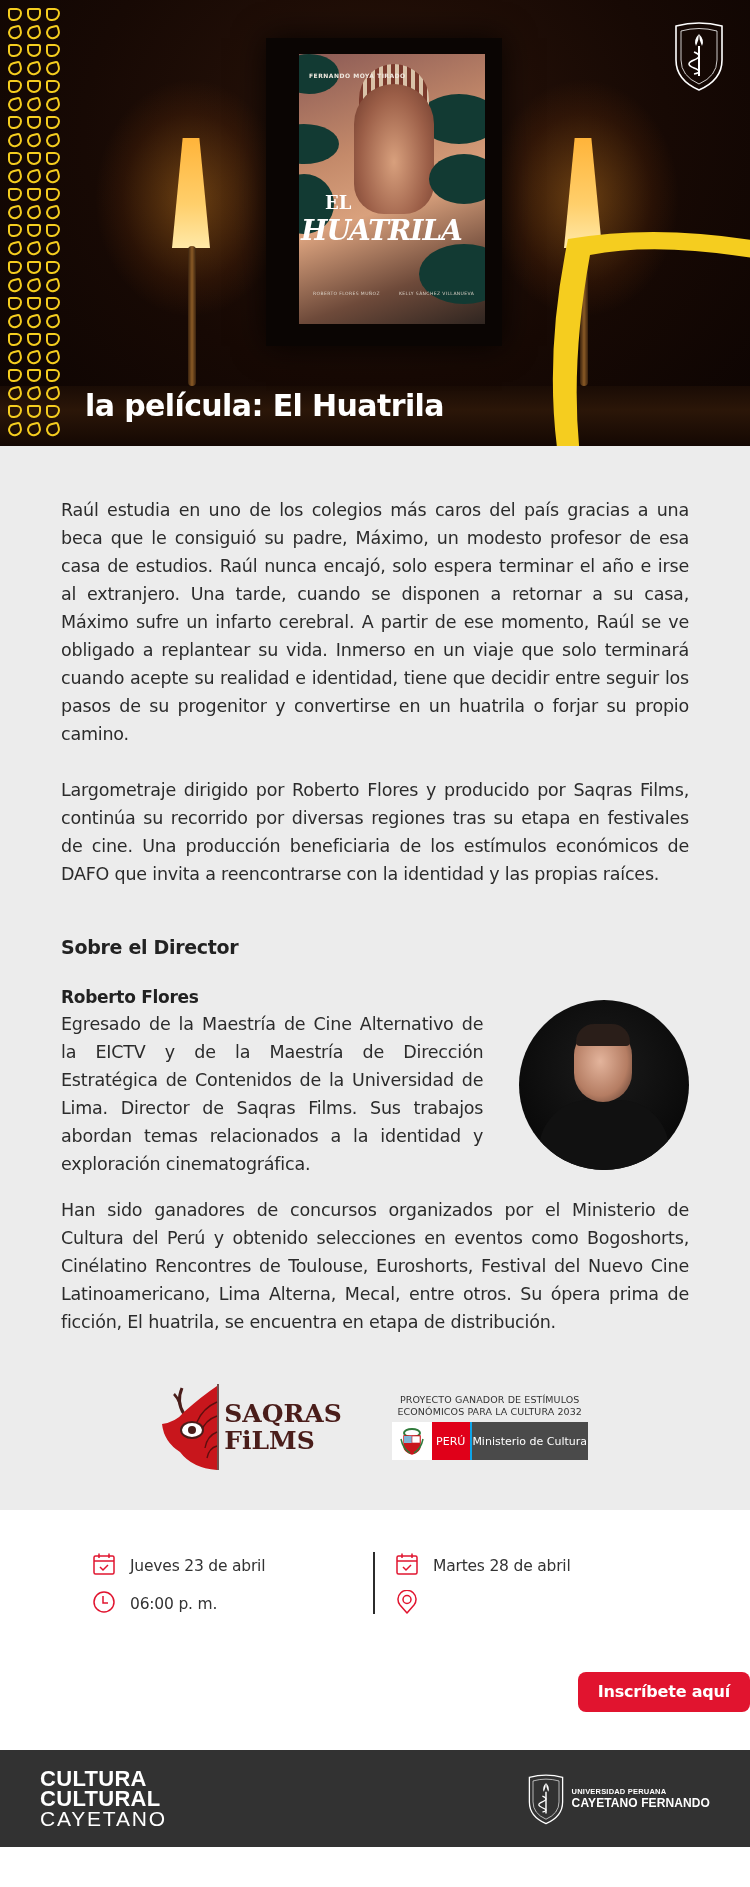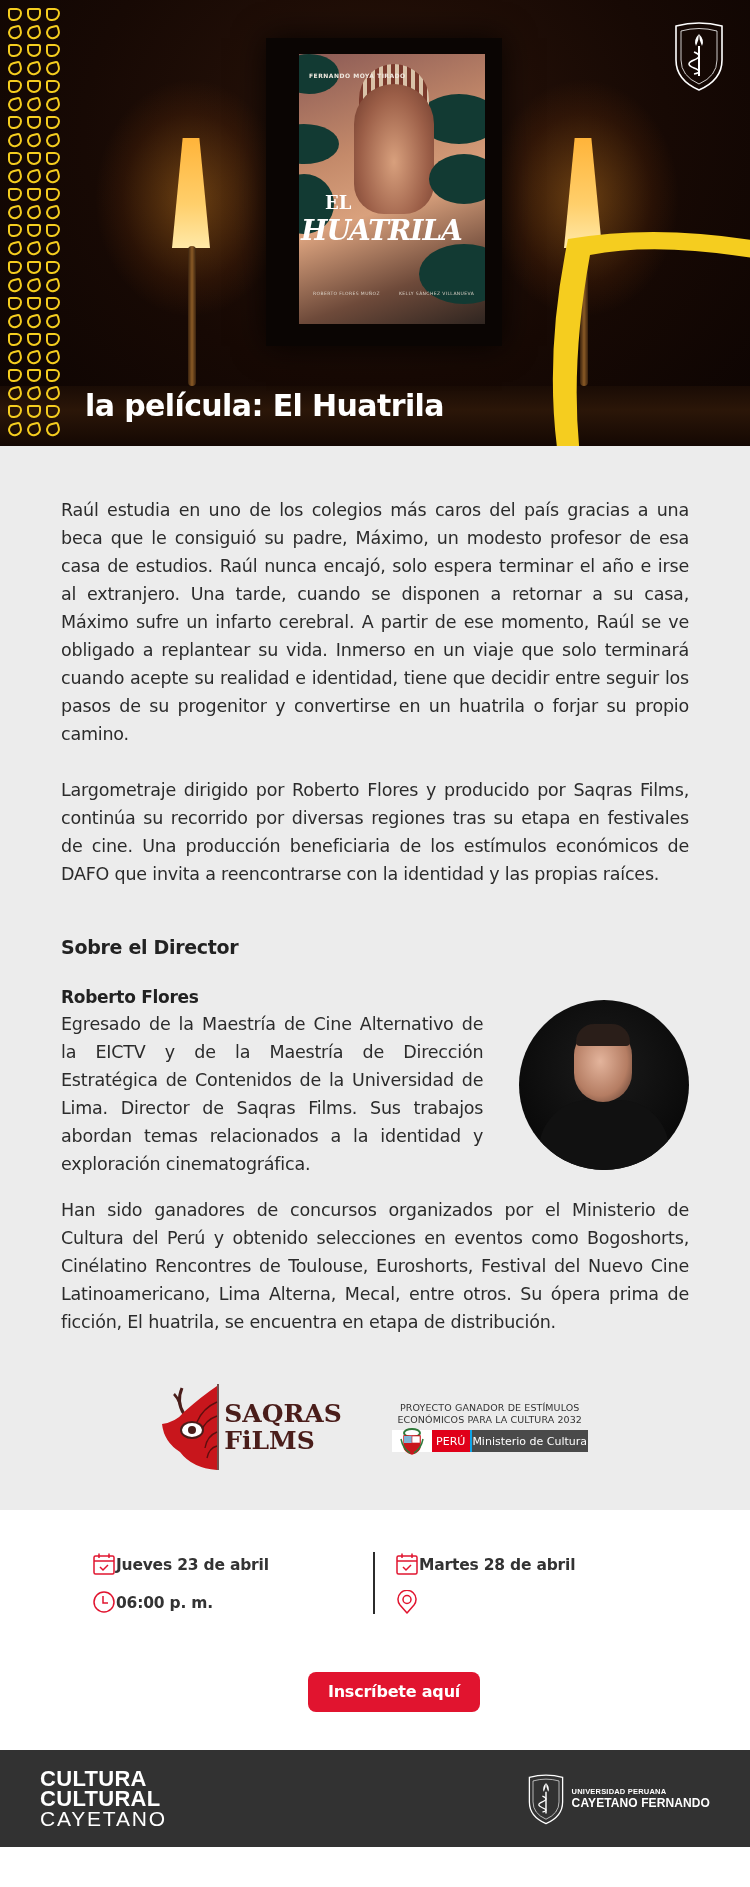--- a/index.html
+++ b/index.html
@@ -60,36 +60,36 @@
   .director-photo .hair { position: absolute; left: 57px; top: 24px; width: 54px; height: 22px; border-radius: 27px 27px 6px 6px; background: #2a1e19; }
   .director-photo .body { position: absolute; left: 20px; top: 100px; width: 130px; height: 90px; border-radius: 50px 50px 0 0; background: #111; }
   .after-bio { margin-top: 18px; }
 
   .logos { display: flex; justify-content: center; align-items: center; gap: 50px; margin-top: 46px; }
   .saqras { display: flex; align-items: center; gap: 4px; }
   .saqras-mark { width: 58px; height: 90px; position: relative; }
   .saqras-word { font-family: "DejaVu Serif", serif; color: #4a1d1a; font-weight: bold; font-size: 25px; line-height: 27px; letter-spacing: 0px; }
   .mincul { width: 196px; }
   .mincul-caption { font-size: 9.5px; line-height: 12px; color: #333; text-align: center; letter-spacing: 0.1px; }
-  .mincul-bar { display: flex; height: 22px; margin-top: 4px; background: #0ea5e9; }
+  .mincul-bar { display: flex; height: 38px; margin-top: 4px; background: #0ea5e9; }
   .mincul-shield { width: 40px; display: flex; align-items: center; justify-content: center; background: #fff; }
   .mincul-peru { width: 38px; background: #e00019; color: #fff; font-size: 11px; display: flex; align-items: center; justify-content: center; }
   .mincul-ministry { flex: 1; background: #4a4a4a; color: #fff; font-size: 11px; display: flex; align-items: center; justify-content: center; margin-left: 2px; }
 
   
   .logistics { background: #ffffff; padding: 42px 0 38px 0; }
   .sessions { display: flex; justify-content: center; }
   .session { width: 300px; padding-left: 16px; }
   .session:first-child { border-right: 2px solid #2b2b2b; padding-left: 17px; }
   .session:last-child { padding-left: 20px; }
-  .info-row { display: flex; align-items: center; margin-bottom: 14px; font-weight: bold; }
+  .info-row { display: flex; align-items: flex-end; gap: 14px; margin-bottom: 14px; }
   .info-row:last-child { margin-bottom: 0; }
   .info-icon { width: 24px; height: 24px; flex-shrink: 0; }
   .info-text { font-size: 15.5px; line-height: 20px; color: #333; padding-top: 2px; letter-spacing: -0.2px; }
-  .cta-wrap { display: flex; justify-content: center; margin-top: 58px; padding-left: 38px; }
+  .cta-wrap { display: flex; justify-content: flex-end; margin-top: 58px; padding-left: 38px; }
   .cta { background: #e1142f; color: #fff; font-weight: bold; font-size: 16px; padding: 0 20px; height: 40px; line-height: 40px; border-radius: 8px; border: none; letter-spacing: -0.2px; font-family: "DejaVu Sans", sans-serif; }
 
   
   .footer { background: #323232; height: 97px; display: flex; align-items: center; justify-content: space-between; padding: 0 40px; }
   .cc-logo { color: #fff; font-family: "Liberation Sans", sans-serif; line-height: 20px; }
   .cc-logo .b { font-weight: bold; font-size: 22px; letter-spacing: 0.3px; display: block; }
   .cc-logo .l { font-size: 21px; letter-spacing: 1.8px; display: block; }
   .upch { display: flex; align-items: center; gap: 6px; color: #fff; font-family: "Liberation Sans", sans-serif; }
   .upch .small { font-size: 7.5px; font-weight: bold; letter-spacing: 0.2px; display: block; }
   .upch .big { font-size: 12px; font-weight: bold; letter-spacing: 0.1px; display: block; }

